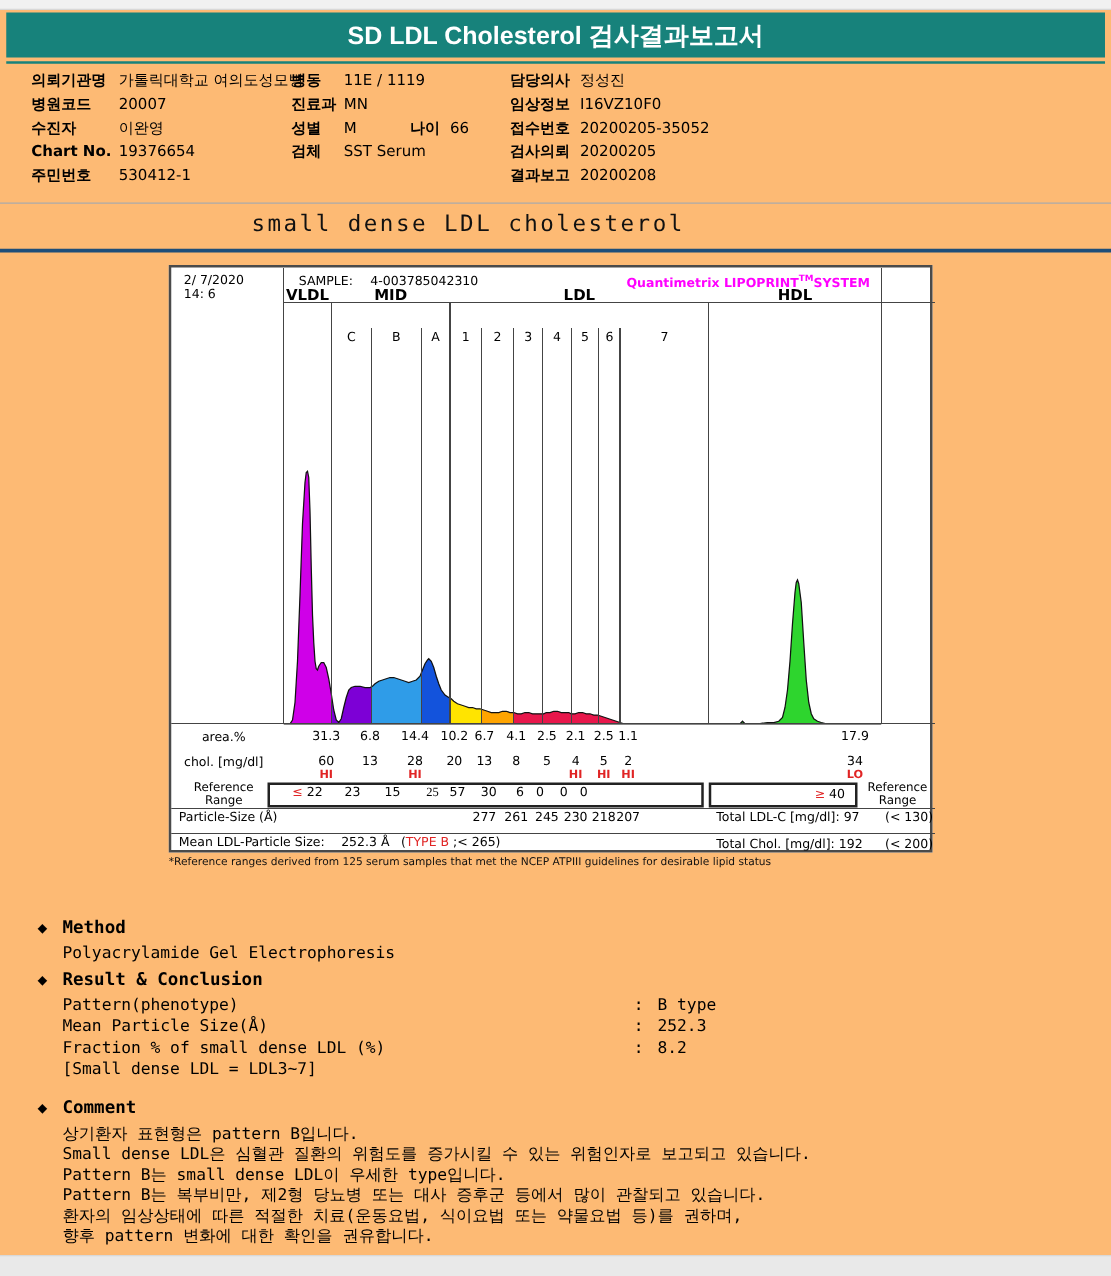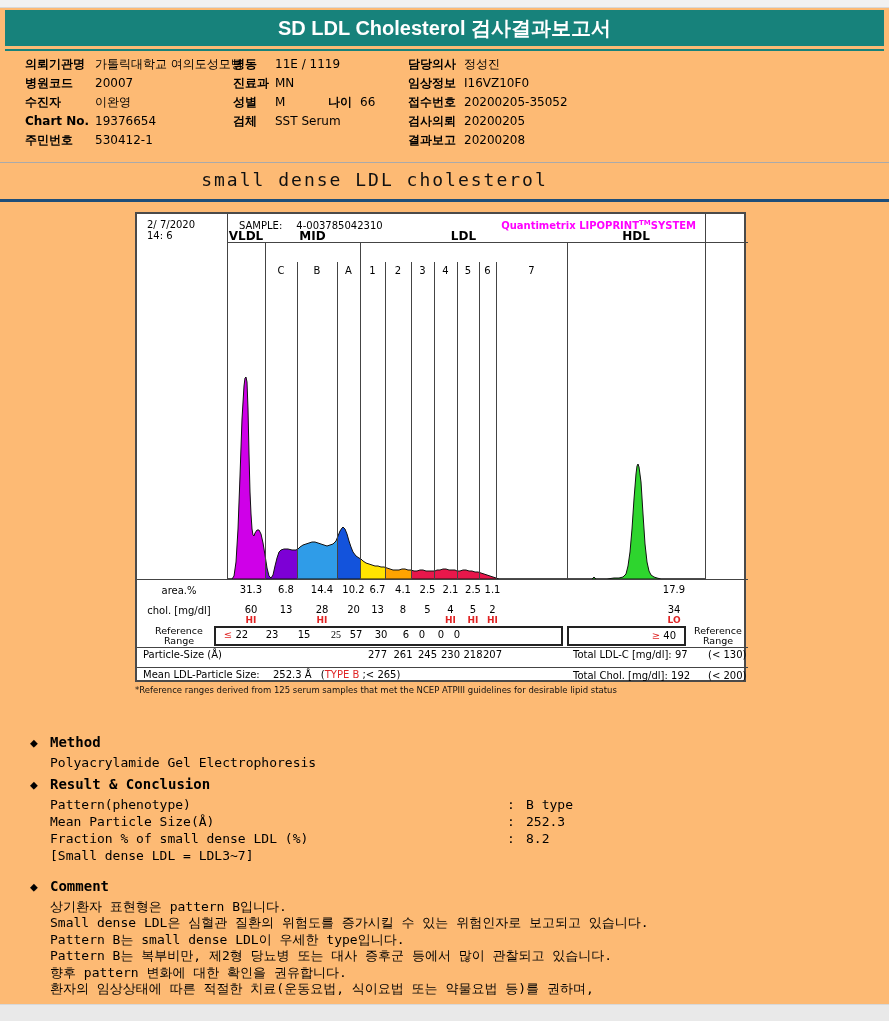--- a/index.html
+++ b/index.html
@@ -36,21 +36,21 @@
   .chart svg { position:absolute; left:0; top:0; }
   .chart .t { position:absolute; font-size:10px; white-space:nowrap; }
   .ctr { transform:translateX(-50%); }
   .c-date { left:10px; top:5px; font-size:9.5px; line-height:11px; }
   .c-sample { left:102px; top:6px; font-size:11px; }
   .c-sample .sv { margin-left:14px; }
   .c-brand { right:48px; top:5px; font-size:11px; font-weight:bold; color:#f0f; }
   .c-brand sup { font-size:7px; }
   .band { position:absolute; top:15px; font-size:12px; font-weight:bold; white-space:nowrap; }
   .sub  { position:absolute; top:51px; font-size:10px; white-space:nowrap; }
-  .crow { position:absolute; left:5px; width:611px; height:14px; }
+  .crow { position:absolute; left:15px; width:611px; height:14px; }
   .cv { position:absolute; transform:translateX(-50%); white-space:nowrap; font-size:10px; }
   .rowlab { position:absolute; transform:translateX(-50%); white-space:nowrap; font-size:10px; text-align:center; }
   .flagrow .cv { font-size:9px; font-weight:bold; color:#e02424; }
   .red { color:#e02424; }
   .refbox { position:absolute; top:412px; height:20px; border:2px solid #222; background:transparent; }
   .refbox-left  { left:77px;  width:349px; }
   .refbox-right { left:430px; width:119px; font-size:10px; line-height:16px; text-align:right; padding-right:8px; }
   .reflab { white-space:pre-line; line-height:10px; font-size:9.5px; }
   .totline { position:absolute; font-size:10px; white-space:nowrap; }
   .meanrow { position:absolute; left:6px; top:455px; font-size:10px; white-space:nowrap; }
@@ -309,19 +309,19 @@
     </div>
   </div>
 
   <div class="abs mono" style="left:30px; top:878px">
     <div class="sec-head"><span class="diamond">◆</span><span>Comment</span></div>
     <div class="cmt-lines" style="margin:4px 0 0 20px">
       <div>상기환자 표현형은 pattern B입니다.</div>
       <div>Small dense LDL은 심혈관 질환의 위험도를 증가시킬 수 있는 위험인자로 보고되고 있습니다.</div>
       <div>Pattern B는 small dense LDL이 우세한 type입니다.</div>
       <div>Pattern B는 복부비만, 제2형 당뇨병 또는 대사 증후군 등에서 많이 관찰되고 있습니다.</div>
+      <div>환자의 임상상태에 따른 적절한 치료(운동요법, 식이요법 또는 약물요법 등)를 권하며,</div>
       <div>향후 pattern 변화에 대한 확인을 권유합니다.</div>
-      <div>환자의 임상상태에 따른 적절한 치료(운동요법, 식이요법 또는 약물요법 등)를 권하며,</div>
     </div>
   </div>
 
   <div class="abs bottom-bar"></div>
 </div>
 
 </body></html>

